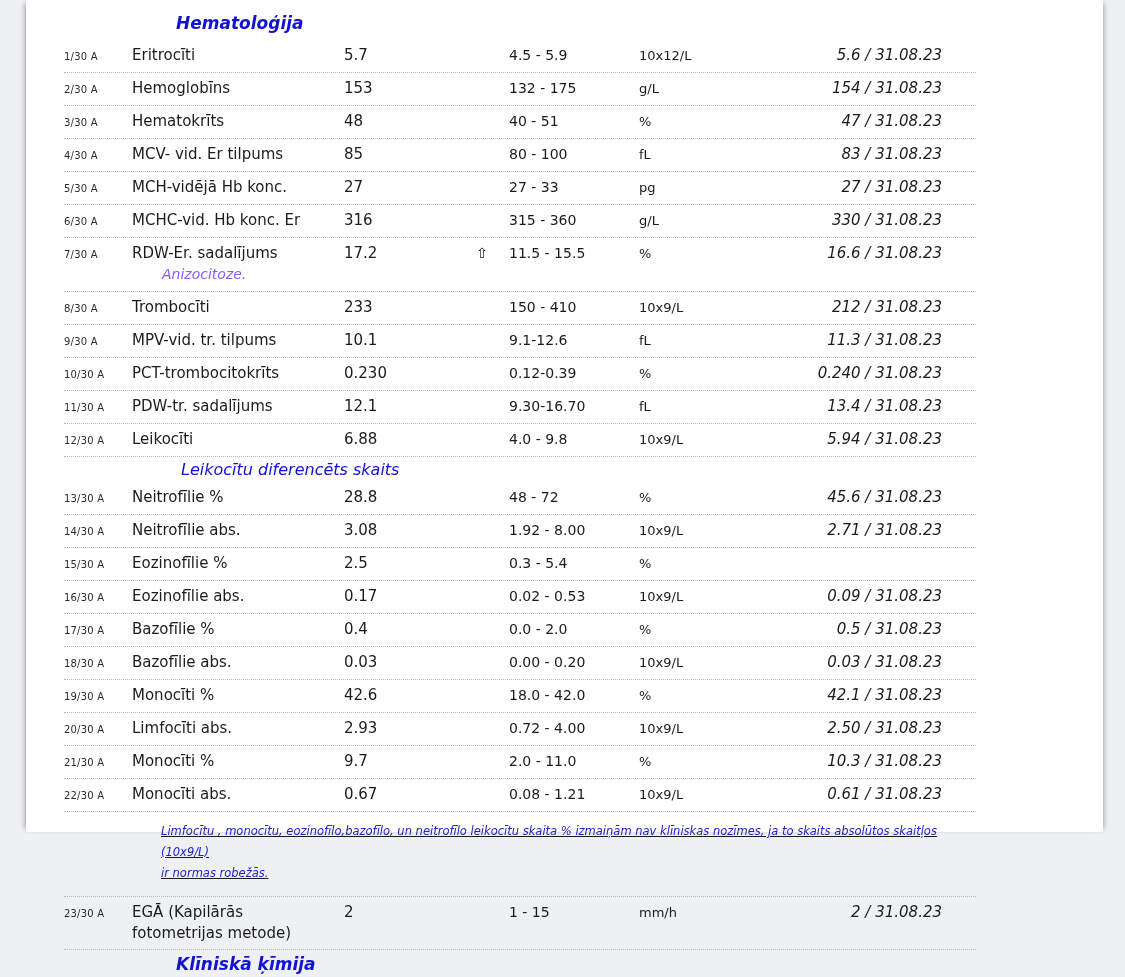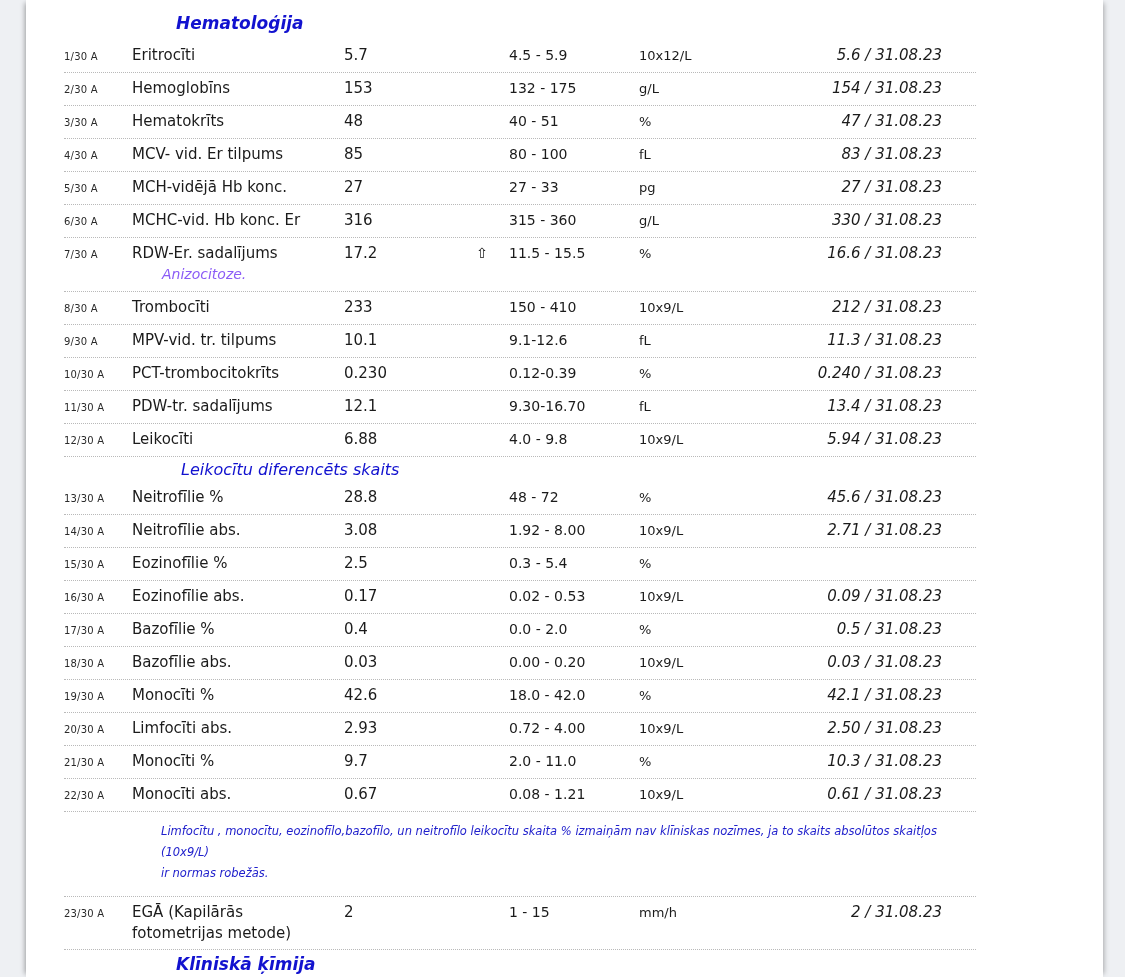--- a/index.html
+++ b/index.html
@@ -6,21 +6,21 @@
   body {
     width:1125px; height:977px;
     background:#eef0f3;
     font-family:"DejaVu Sans", sans-serif;
     color:#1b1b1b;
     overflow:hidden;
     position:relative;
   }
   .doc {
     position:absolute; left:26px; top:0;
-    width:1077px; height:977px;
+    width:1077px; height:832px;
     background:#ffffff;
     box-shadow:-4px 0 5px -3px rgba(0,0,0,.35), 4px 0 5px -3px rgba(0,0,0,.3);
   }
   .content { margin-left:38px; width:912px; }
 
   
   .section-hdr { padding:12px 0 5px 112px; line-height:22px; }
   .section-hdr .sec-title {
     color:#1212cf; font-weight:bold; font-style:italic; font-size:17px;
   }
@@ -48,21 +48,21 @@
   .c-ref  { font-size:14px; }
   .c-unit { font-size:13px; }
   .c-prev { font-size:15px; text-align:right; padding-right:34px;font-style:italic; }
   .name-line2 { line-height:22px; }
   .sub-note {
     margin-left:30px; color:#8b5cf6; font-style:italic; font-size:14px;
     line-height:22px; padding-bottom:1px;
   }
 
   
-  .note-block { padding:9px 0 12px 97px; border-bottom:1px dotted #b9b9b9; }
+  .note-block { padding:9px 0 12px 97px; border-bottom:1px dotted #b9b9b9;text-decoration:underline; }
   .note-line { color:#2121cc; font-style:italic; font-size:11.5px; line-height:21px; }
 </style>
 </head>
 <body>
 
 <div class="doc">
   <div class="content" id="entries">
       <div class="section-hdr"><span class="sec-title">Hematoloģija</span></div>
       <div class="row">
         <div class="c-idx">1/30 A</div>

